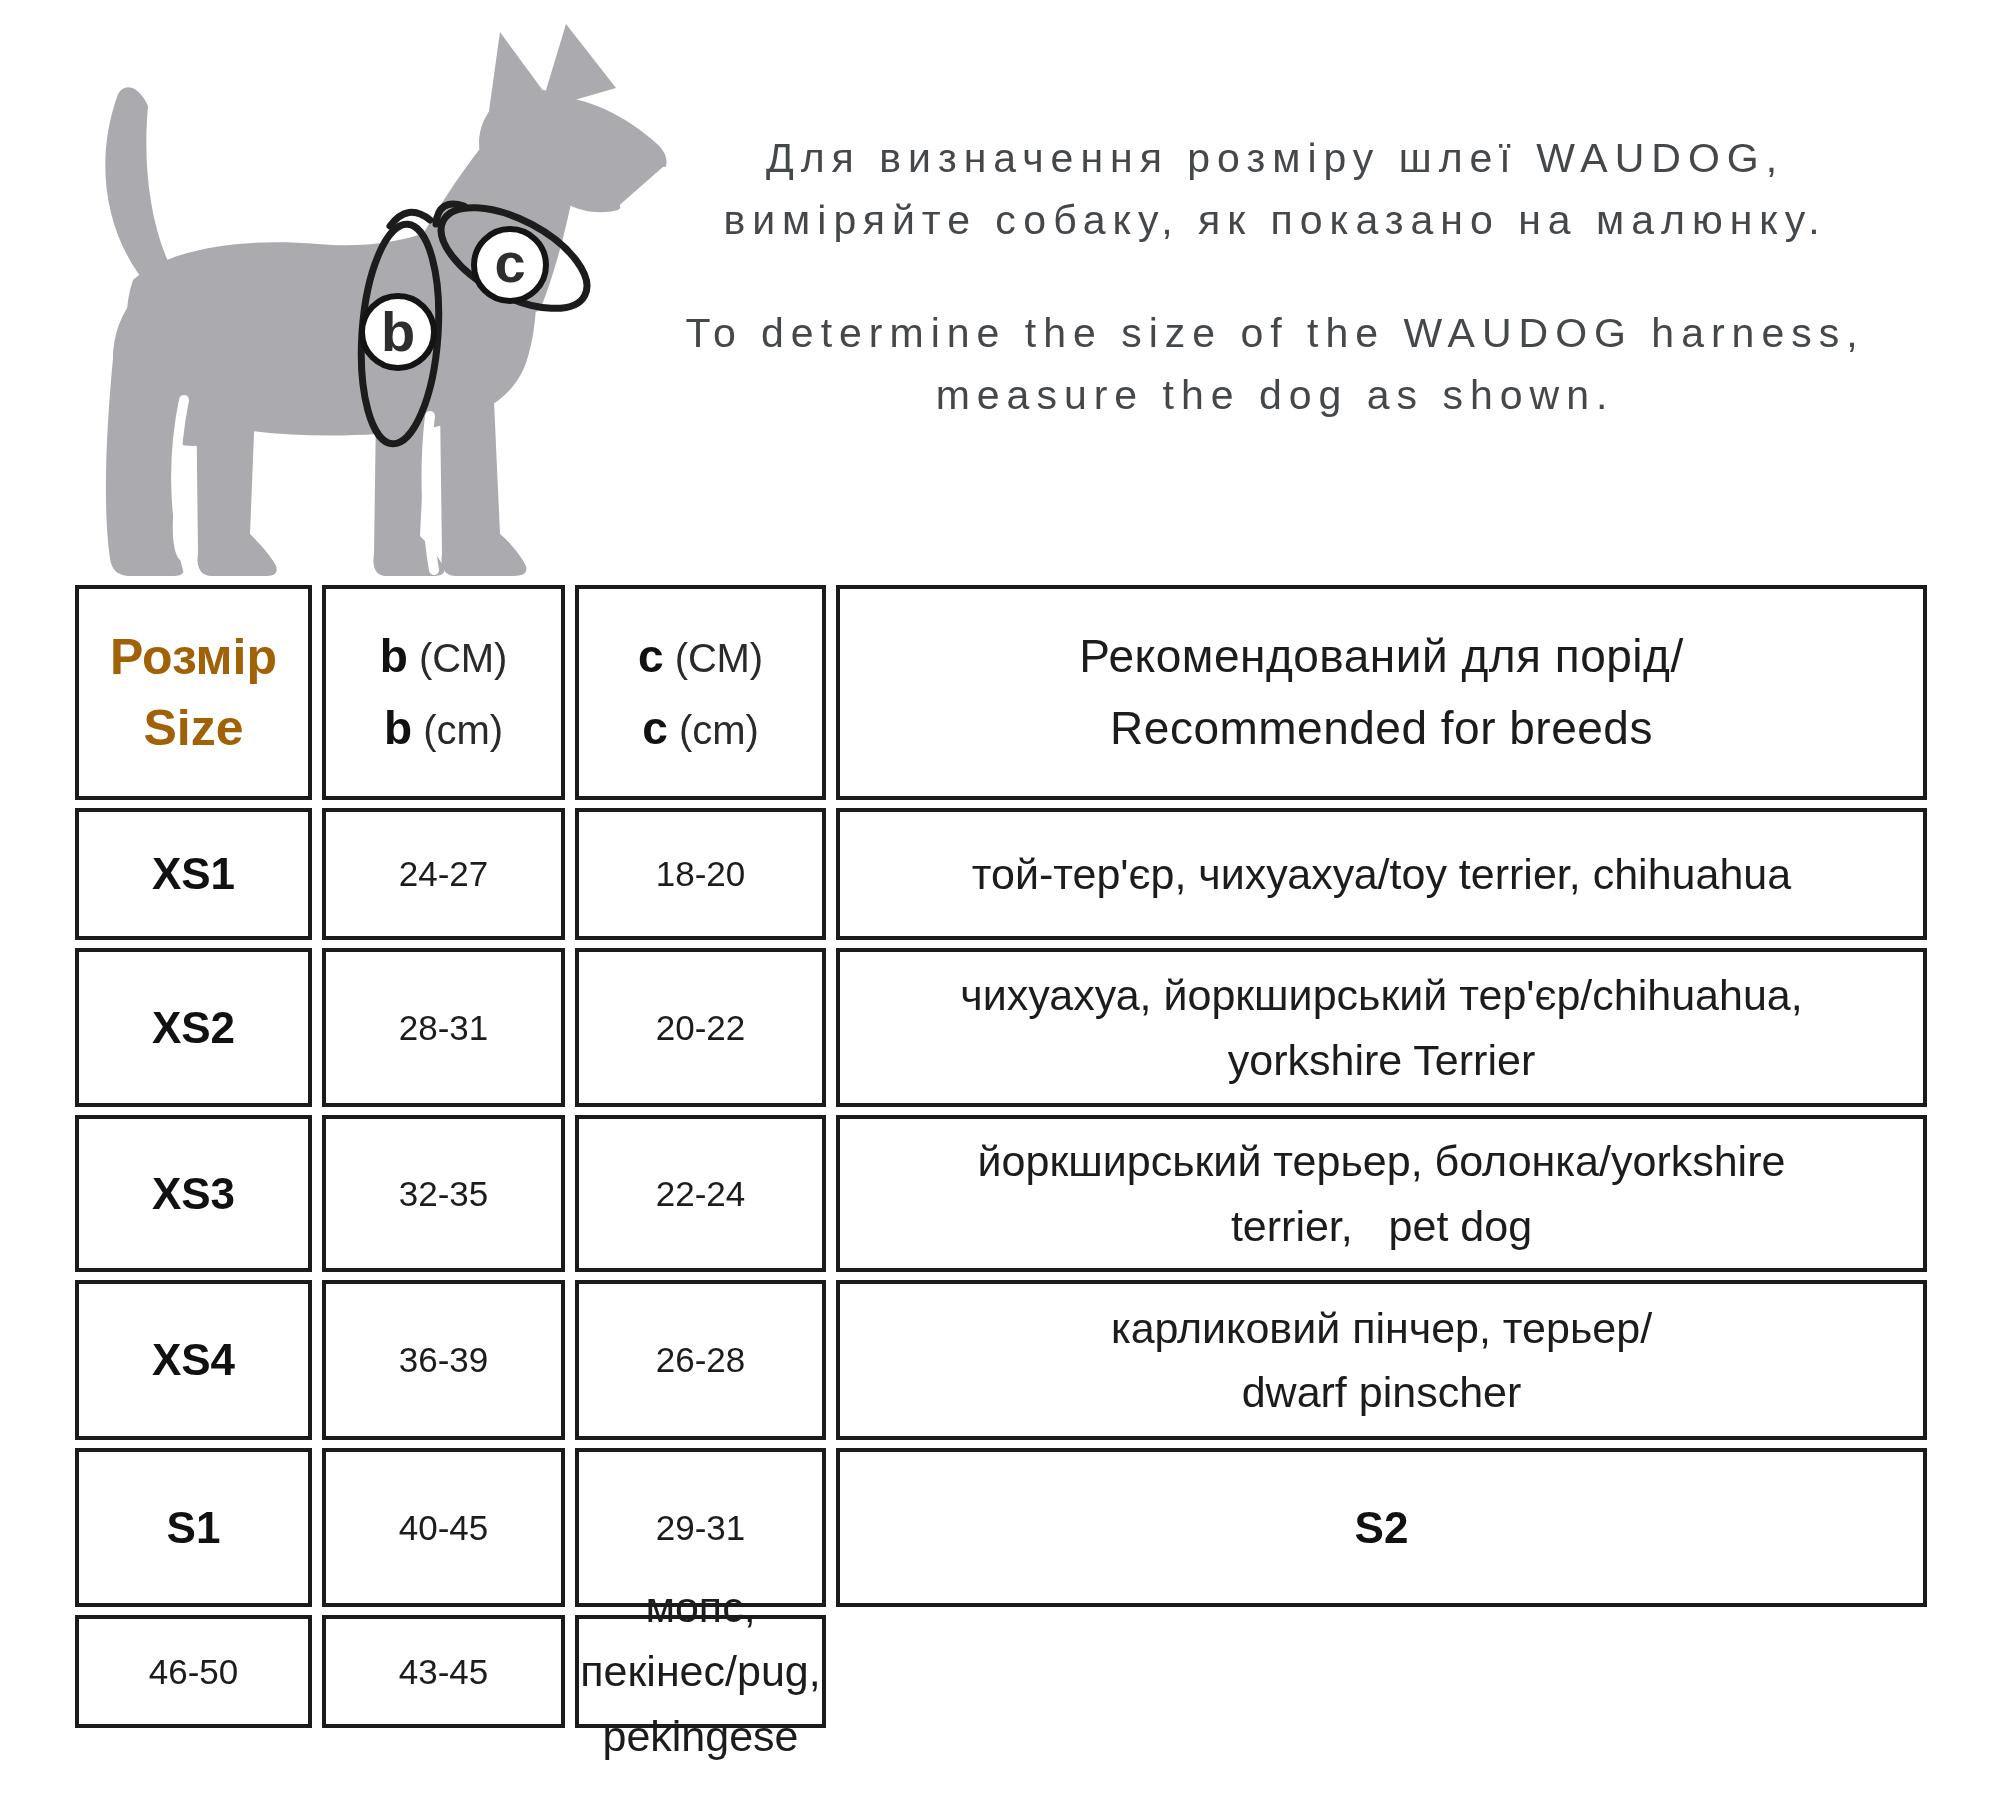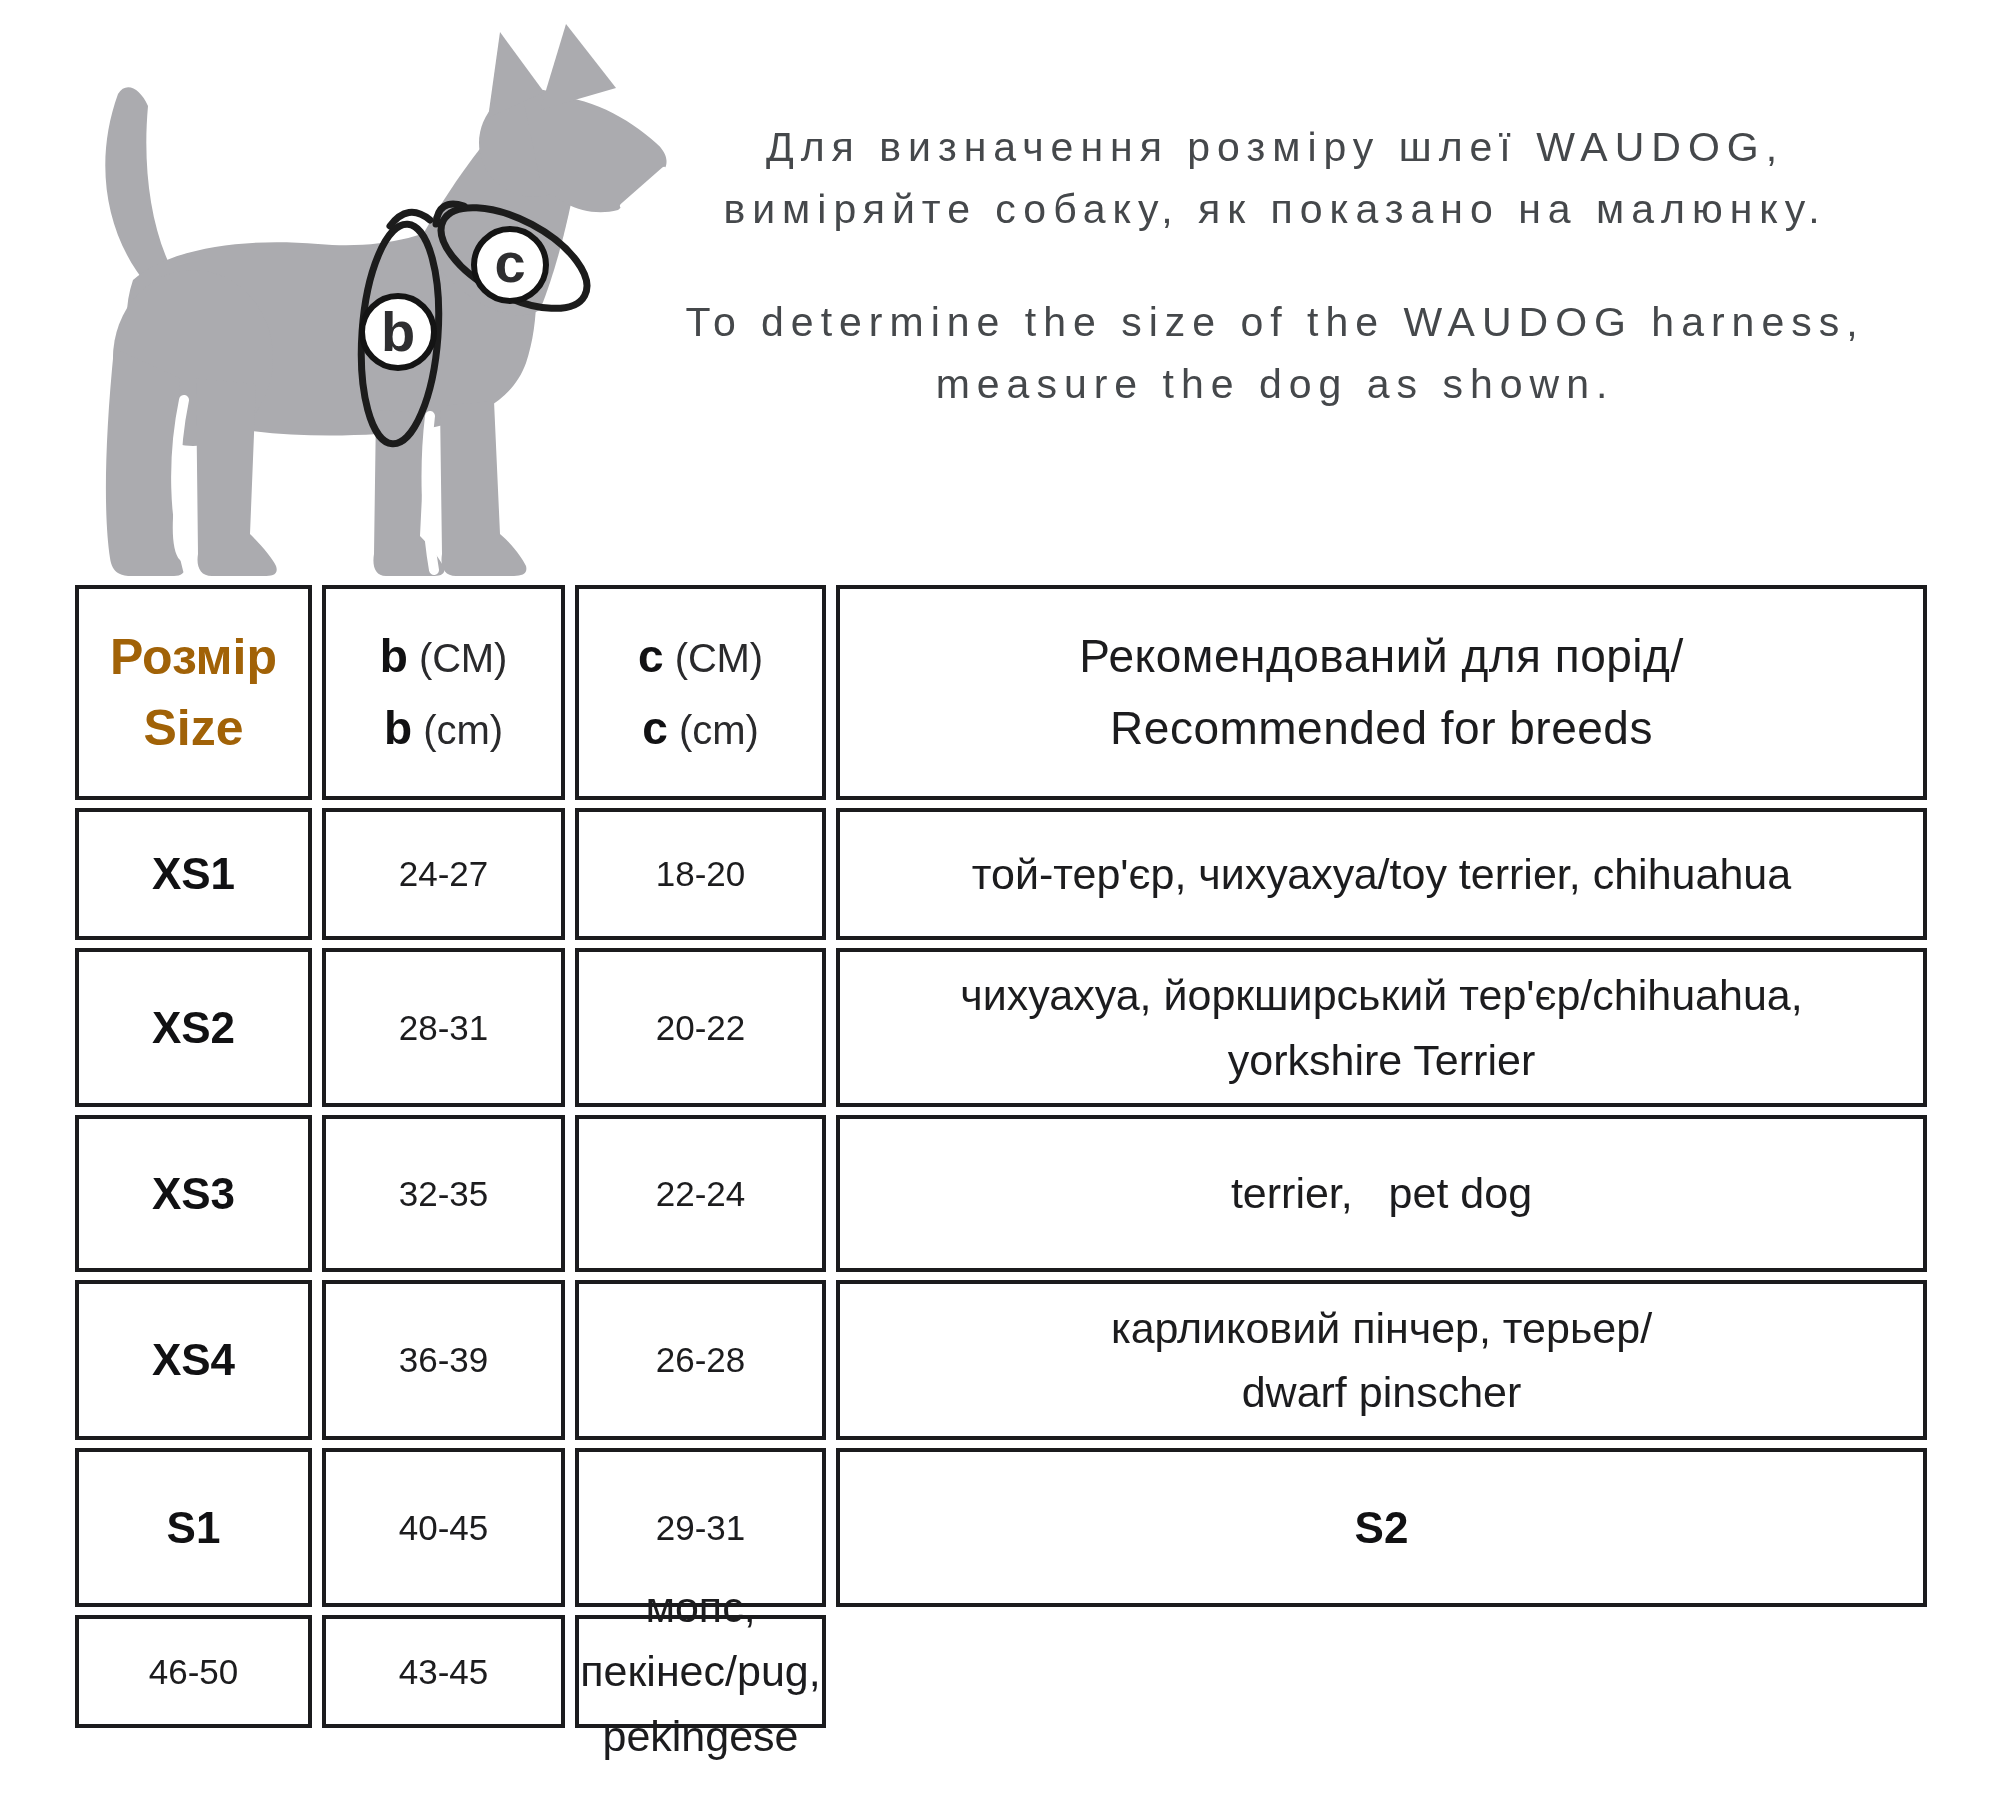--- a/index.html
+++ b/index.html
@@ -22,21 +22,21 @@
   
   .intro{
     position:absolute;
     left:560px;
     top:116px;
     width:1430px;
     text-align:center;
     color:#45484b;
   }
   .intro p{
-    margin:1px;
+    margin:12px;
     font-size:41px;
     font-weight:300;
     letter-spacing:7px;
     line-height:1.5;
   }
   .intro .en{margin-top:52px;}
   
   .size-table{
     position:absolute;
     left:75px;
@@ -170,20 +170,21 @@
     <div class="cell num">20-22</div>
     <div class="cell">
       <div class="bl">чихуахуа, йоркширський тер'єр/chihuahua,</div>
       <div class="bl">yorkshire Terrier</div>
     </div>
 
     <div class="cell size-label">XS3</div>
     <div class="cell num">32-35</div>
     <div class="cell num">22-24</div>
     <div class="cell">
+      <div class="bl">йоркширський терьер, болонка/yorkshire</div>
       <div class="bl">terrier,   pet dog</div>
     </div>
 
     <div class="cell size-label">XS4</div>
     <div class="cell num">36-39</div>
     <div class="cell num">26-28</div>
     <div class="cell">
       <div class="bl">карликовий пінчер, терьер/</div>
       <div class="bl">dwarf pinscher</div>
     </div>

